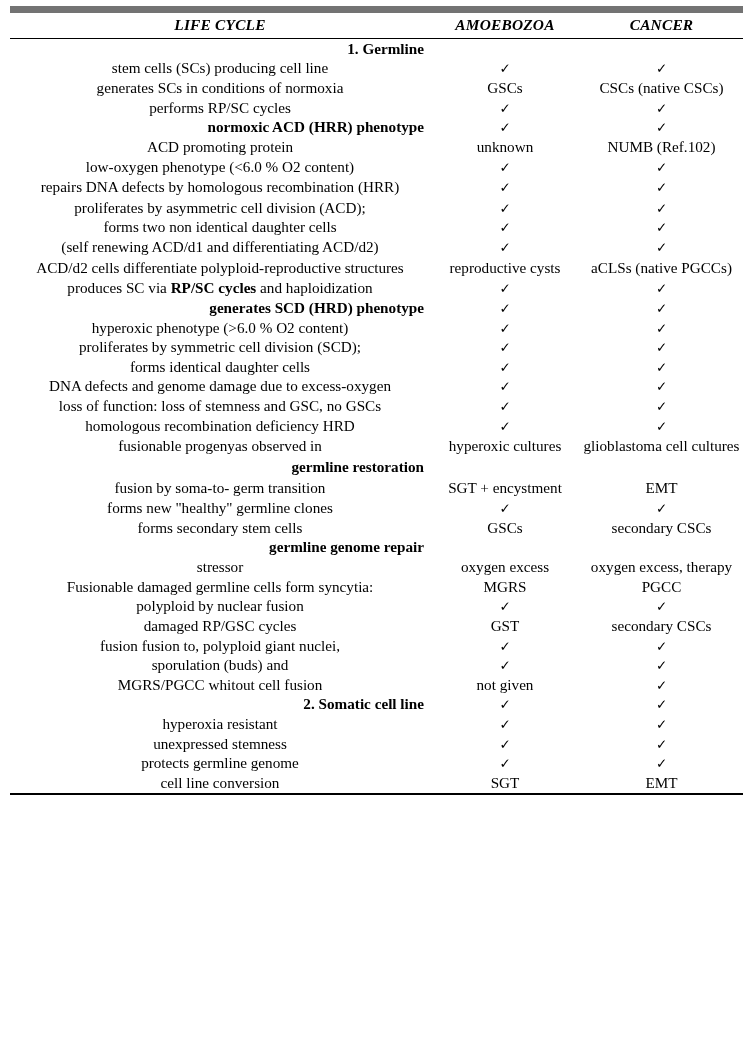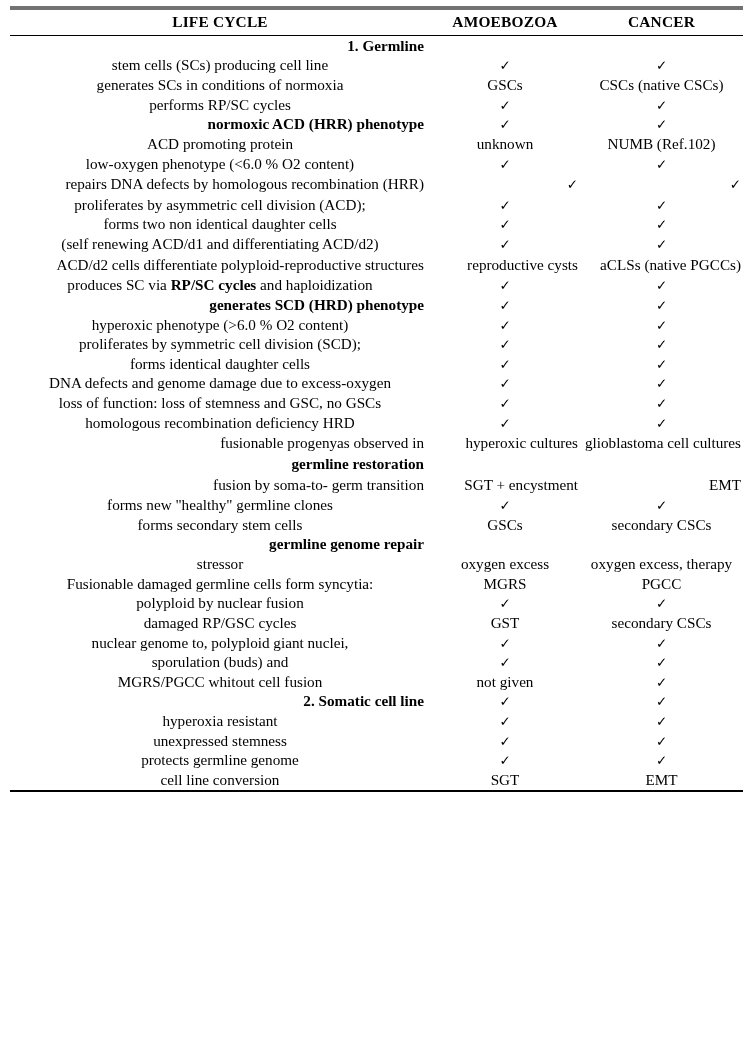--- a/index.html
+++ b/index.html
@@ -35,22 +35,23 @@
 
   thead th {
     font-weight: bold;
     font-size: 15.4px;
     text-align: center;
     padding: 3px 2px 4px 2px;
     letter-spacing: 0.2px;
     vertical-align: middle;
   }
   thead tr.head-row {
-    border-top: 4px solid #737373;
+    border-top: 7px solid #737373;
     border-bottom: 1.6px solid #000;
+    font-style: italic;
   }
   tbody tr:last-child {
     border-bottom: 2.2px solid #000;
   }
   tbody td {
     text-align: center;
     vertical-align: middle;
     padding: 1px 2px 1px 2px;
     font-size: 15.2px;
   }
@@ -63,21 +64,21 @@
   }
   tbody tr.bold td.life { font-weight: bold; text-align: right; }
   tbody td.life b { font-weight: bold; }
   .check {
     font-family: "DejaVu Sans", sans-serif;
     font-size: 13.4px;
     line-height: 1;
     display: inline-block;
     transform: translateY(-0.5px);
   }
-  tbody tr.tall td { padding-top: 2px; padding-bottom: 2px; text-align: right; }
+  tbody tr.tall td { padding-top: 2px; padding-bottom: 2px; }
   tbody td.top { vertical-align: top; }
 </style>
 </head>
 <body>
 
 <div class="sheet">
   <table class="lifecycle">
     <colgroup>
       <col class="c-life">
       <col class="c-amoeba">
@@ -235,21 +236,21 @@
           <td class="life">polyploid by nuclear fusion</td>
           <td class="val"><span class="check">✓</span></td>
           <td class="val"><span class="check">✓</span></td>
         </tr>
         <tr>
           <td class="life">damaged RP/GSC cycles</td>
           <td class="val">GST</td>
           <td class="val">secondary CSCs</td>
         </tr>
         <tr>
-          <td class="life">nuclear genome to, polyploid giant nuclei,</td>
+          <td class="life">fusion fusion to, polyploid giant nuclei,</td>
           <td class="val"><span class="check">✓</span></td>
           <td class="val"><span class="check">✓</span></td>
         </tr>
         <tr>
           <td class="life">sporulation (buds) and</td>
           <td class="val"><span class="check">✓</span></td>
           <td class="val"><span class="check">✓</span></td>
         </tr>
         <tr>
           <td class="life">MGRS/PGCC whitout cell fusion</td>

